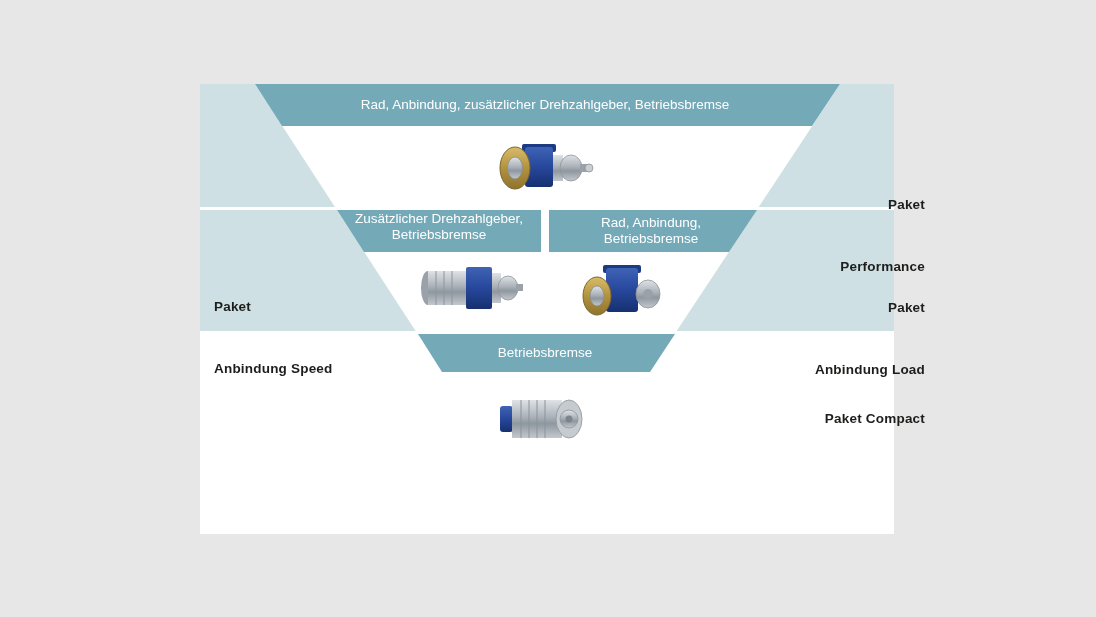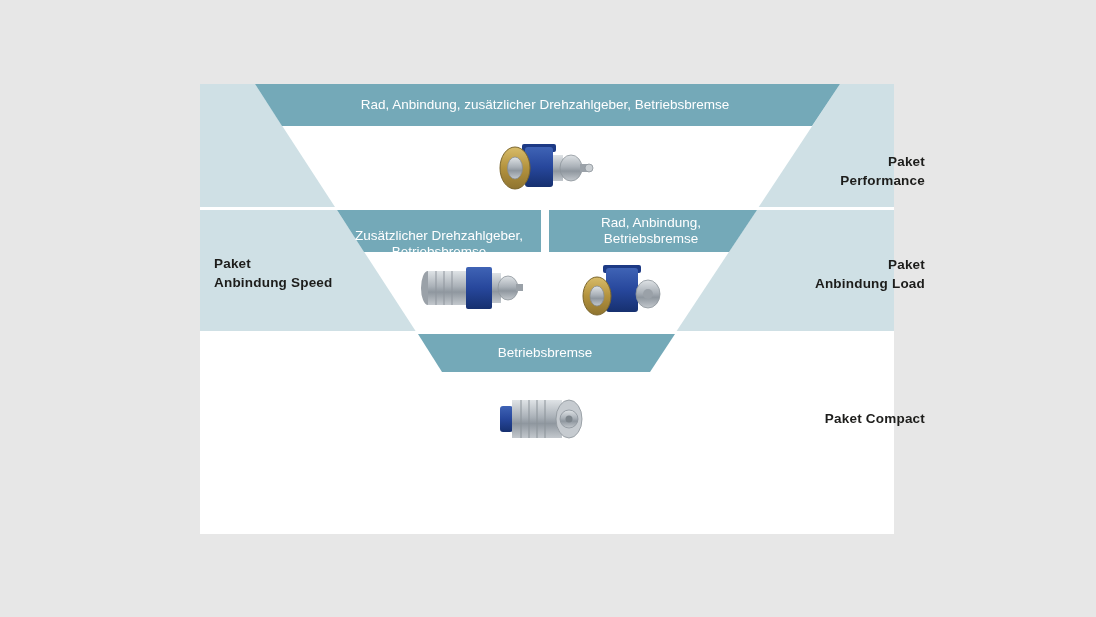--- a/index.html
+++ b/index.html
@@ -27,21 +27,21 @@
   .band-text div { white-space: nowrap; }
   .pkg {
     position: absolute;
     font-size: 13.5px;
     font-weight: 700;
     color: #1d1d1b;
     line-height: 18.5px;
     letter-spacing: 0.2px;
   }
   .pkg.right { text-align: right; }
-  .pkg div { white-space: nowrap; }
+  .pkg div { white-space: nowrap; margin-top: 43px; }
 </style>
 </head>
 <body>
 
 <div class="panel">
 
   <svg class="bg" width="694" height="450" viewBox="0 0 694 450">
     <defs>
       <linearGradient id="gradMetal" x1="0" y1="0" x2="0" y2="1">
         <stop offset="0" stop-color="#dfe3e6"></stop>
@@ -112,21 +112,21 @@
     <rect x="31" y="7" width="2" height="38" fill="#8b939a" opacity="0.5"></rect>
     <rect x="39" y="7" width="2" height="38" fill="#8b939a" opacity="0.5"></rect>
     <rect x="47" y="7" width="2" height="38" fill="#8b939a" opacity="0.5"></rect>
     <ellipse cx="72" cy="26" rx="13" ry="19" fill="#c6cbd0" stroke="#8d949b" stroke-width="0.8"></ellipse>
     <circle cx="72" cy="26" r="9" fill="url(#gradMetal)" stroke="#8b939a" stroke-width="0.8"></circle>
     <circle cx="72" cy="26" r="3.5" fill="#7d858c"></circle>
   </svg>
 
   <div class="band-text" style="left:80px; top:13px; width:530px;">Rad, Anbindung, zusätzlicher Drehzahlgeber, Betriebsbremse</div>
 
-  <div class="band-text" style="left:137px; top:144px; width:204px;">
+  <div class="band-text" style="left:137px; top:127px; width:204px;">
     <div>Zusätzlicher Drehzahlgeber,</div>
     <div>Betriebsbremse</div>
   </div>
 
   <div class="band-text" style="left:349px; top:131px; width:204px;">
     <div>Rad, Anbindung,</div>
     <div>Betriebsbremse</div>
   </div>
 
   <div class="band-text" style="left:218px; top:261px; width:254px;">Betriebsbremse</div>

